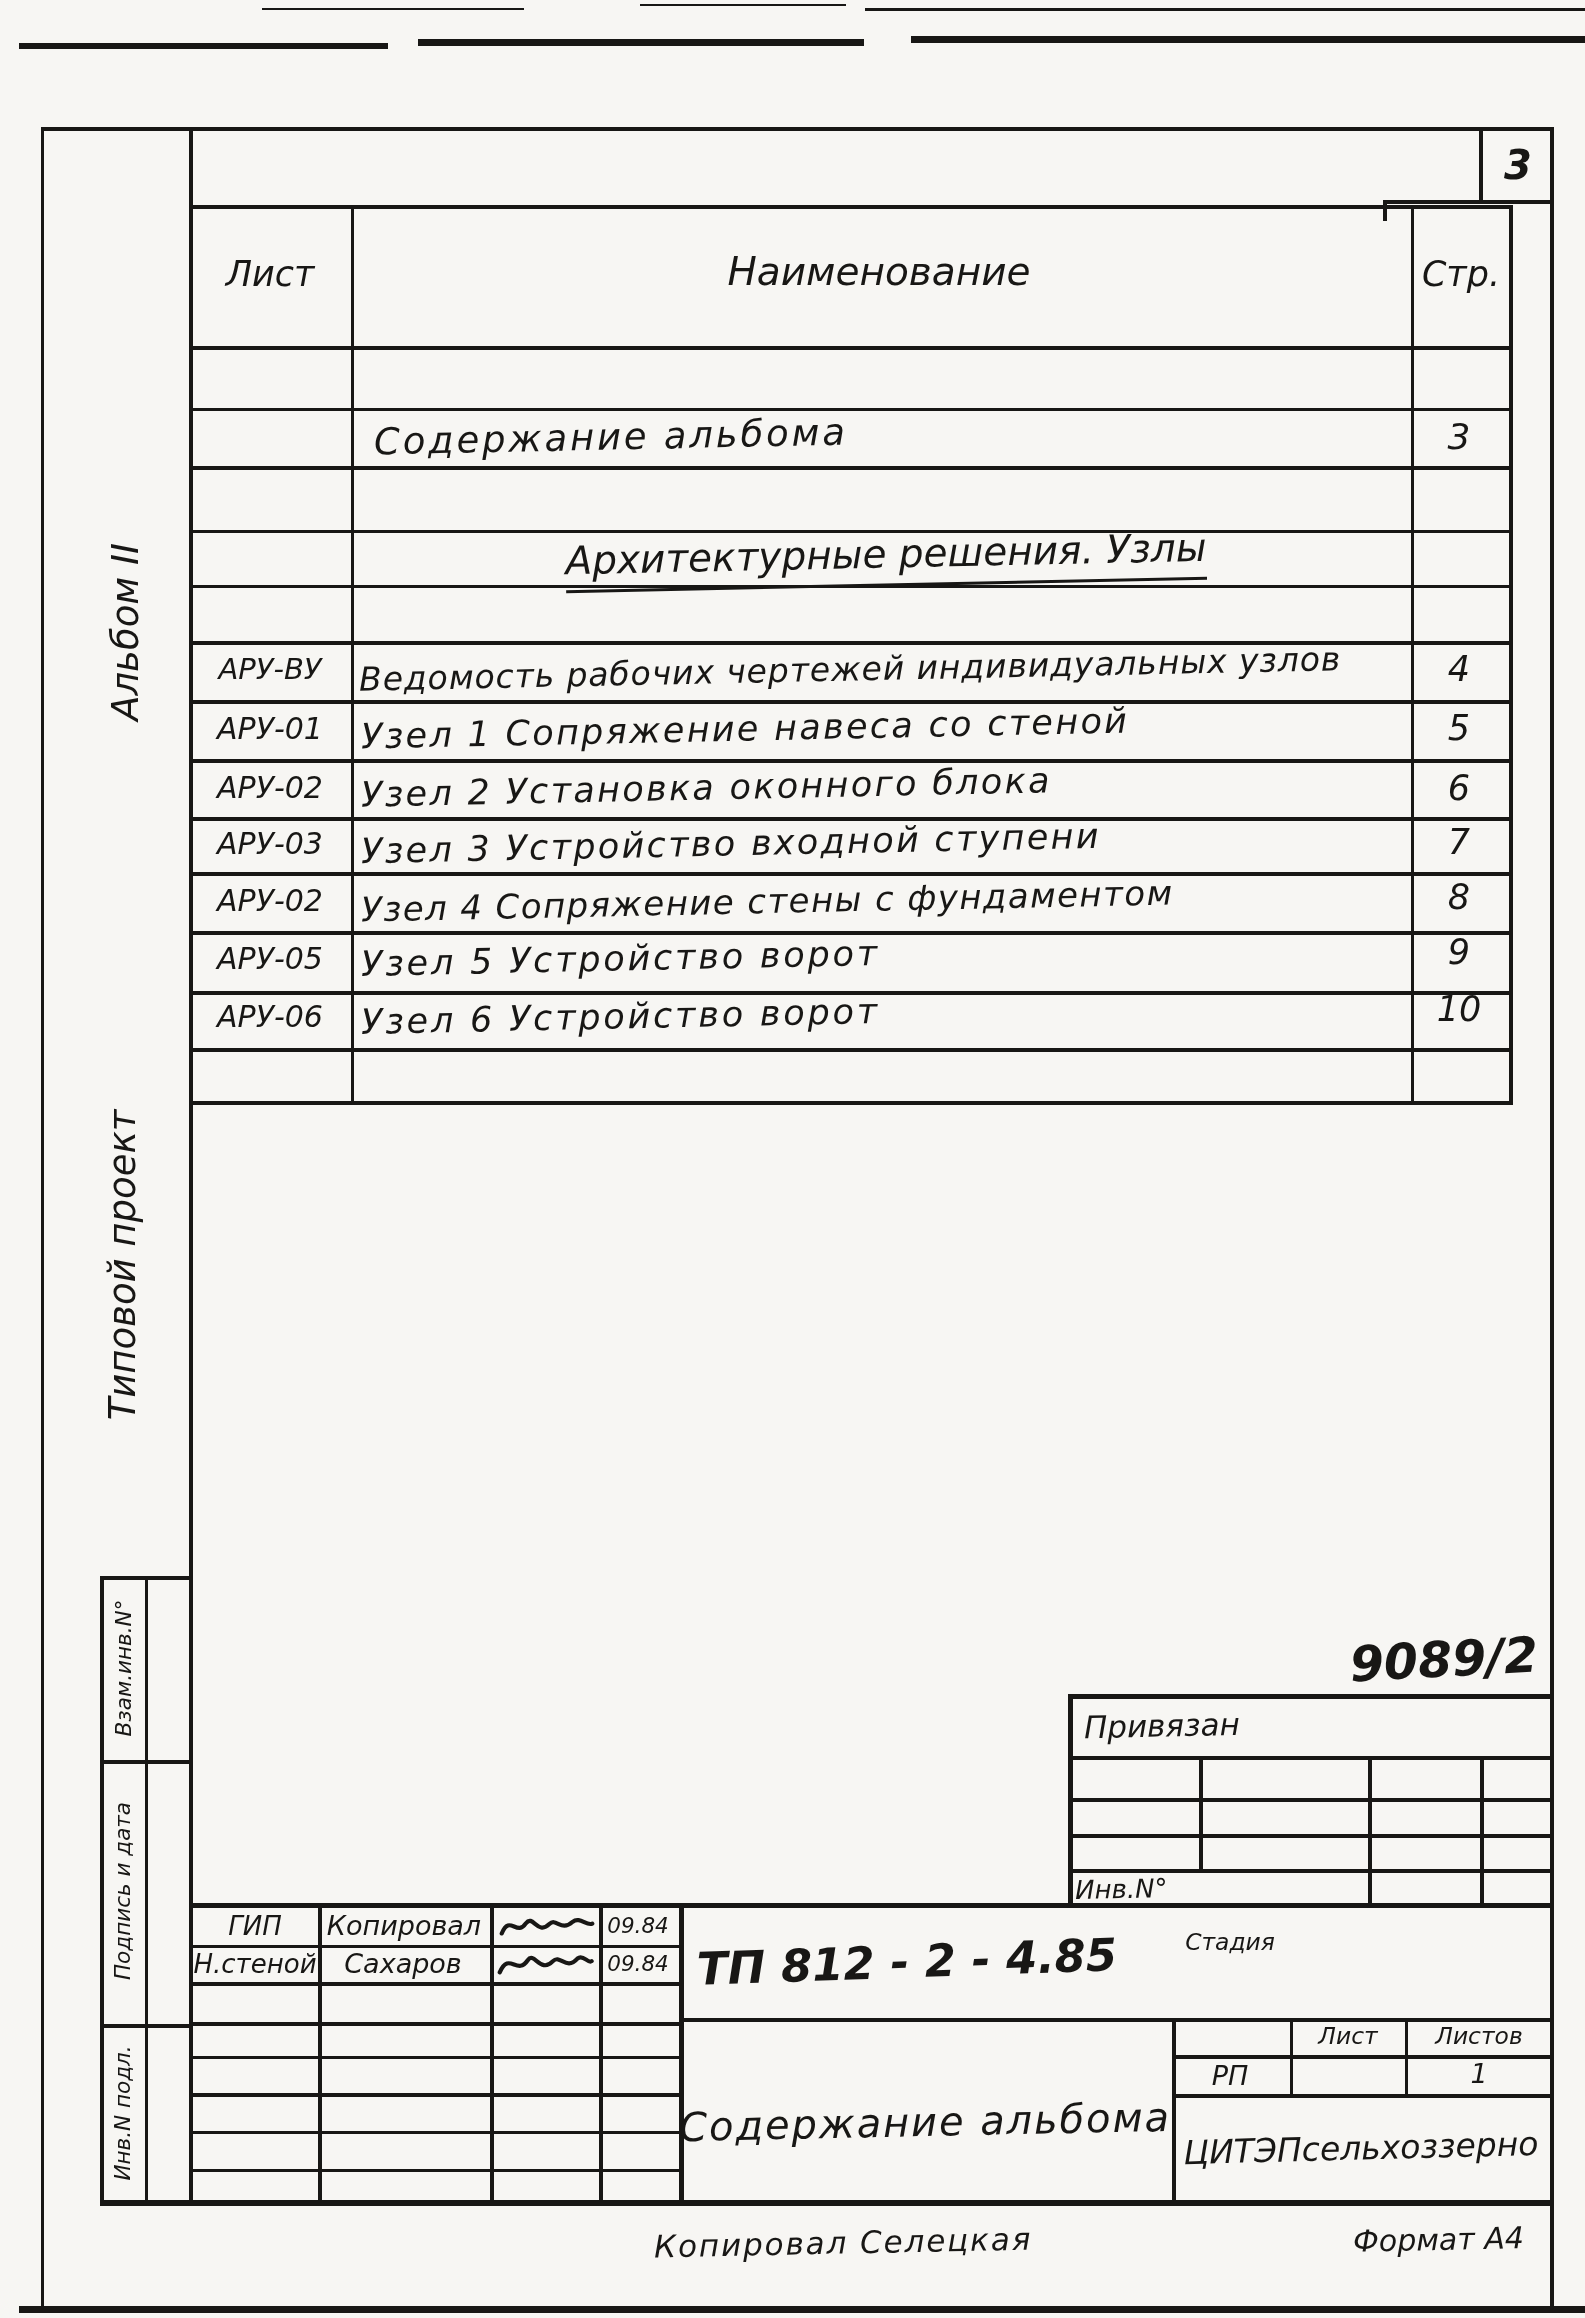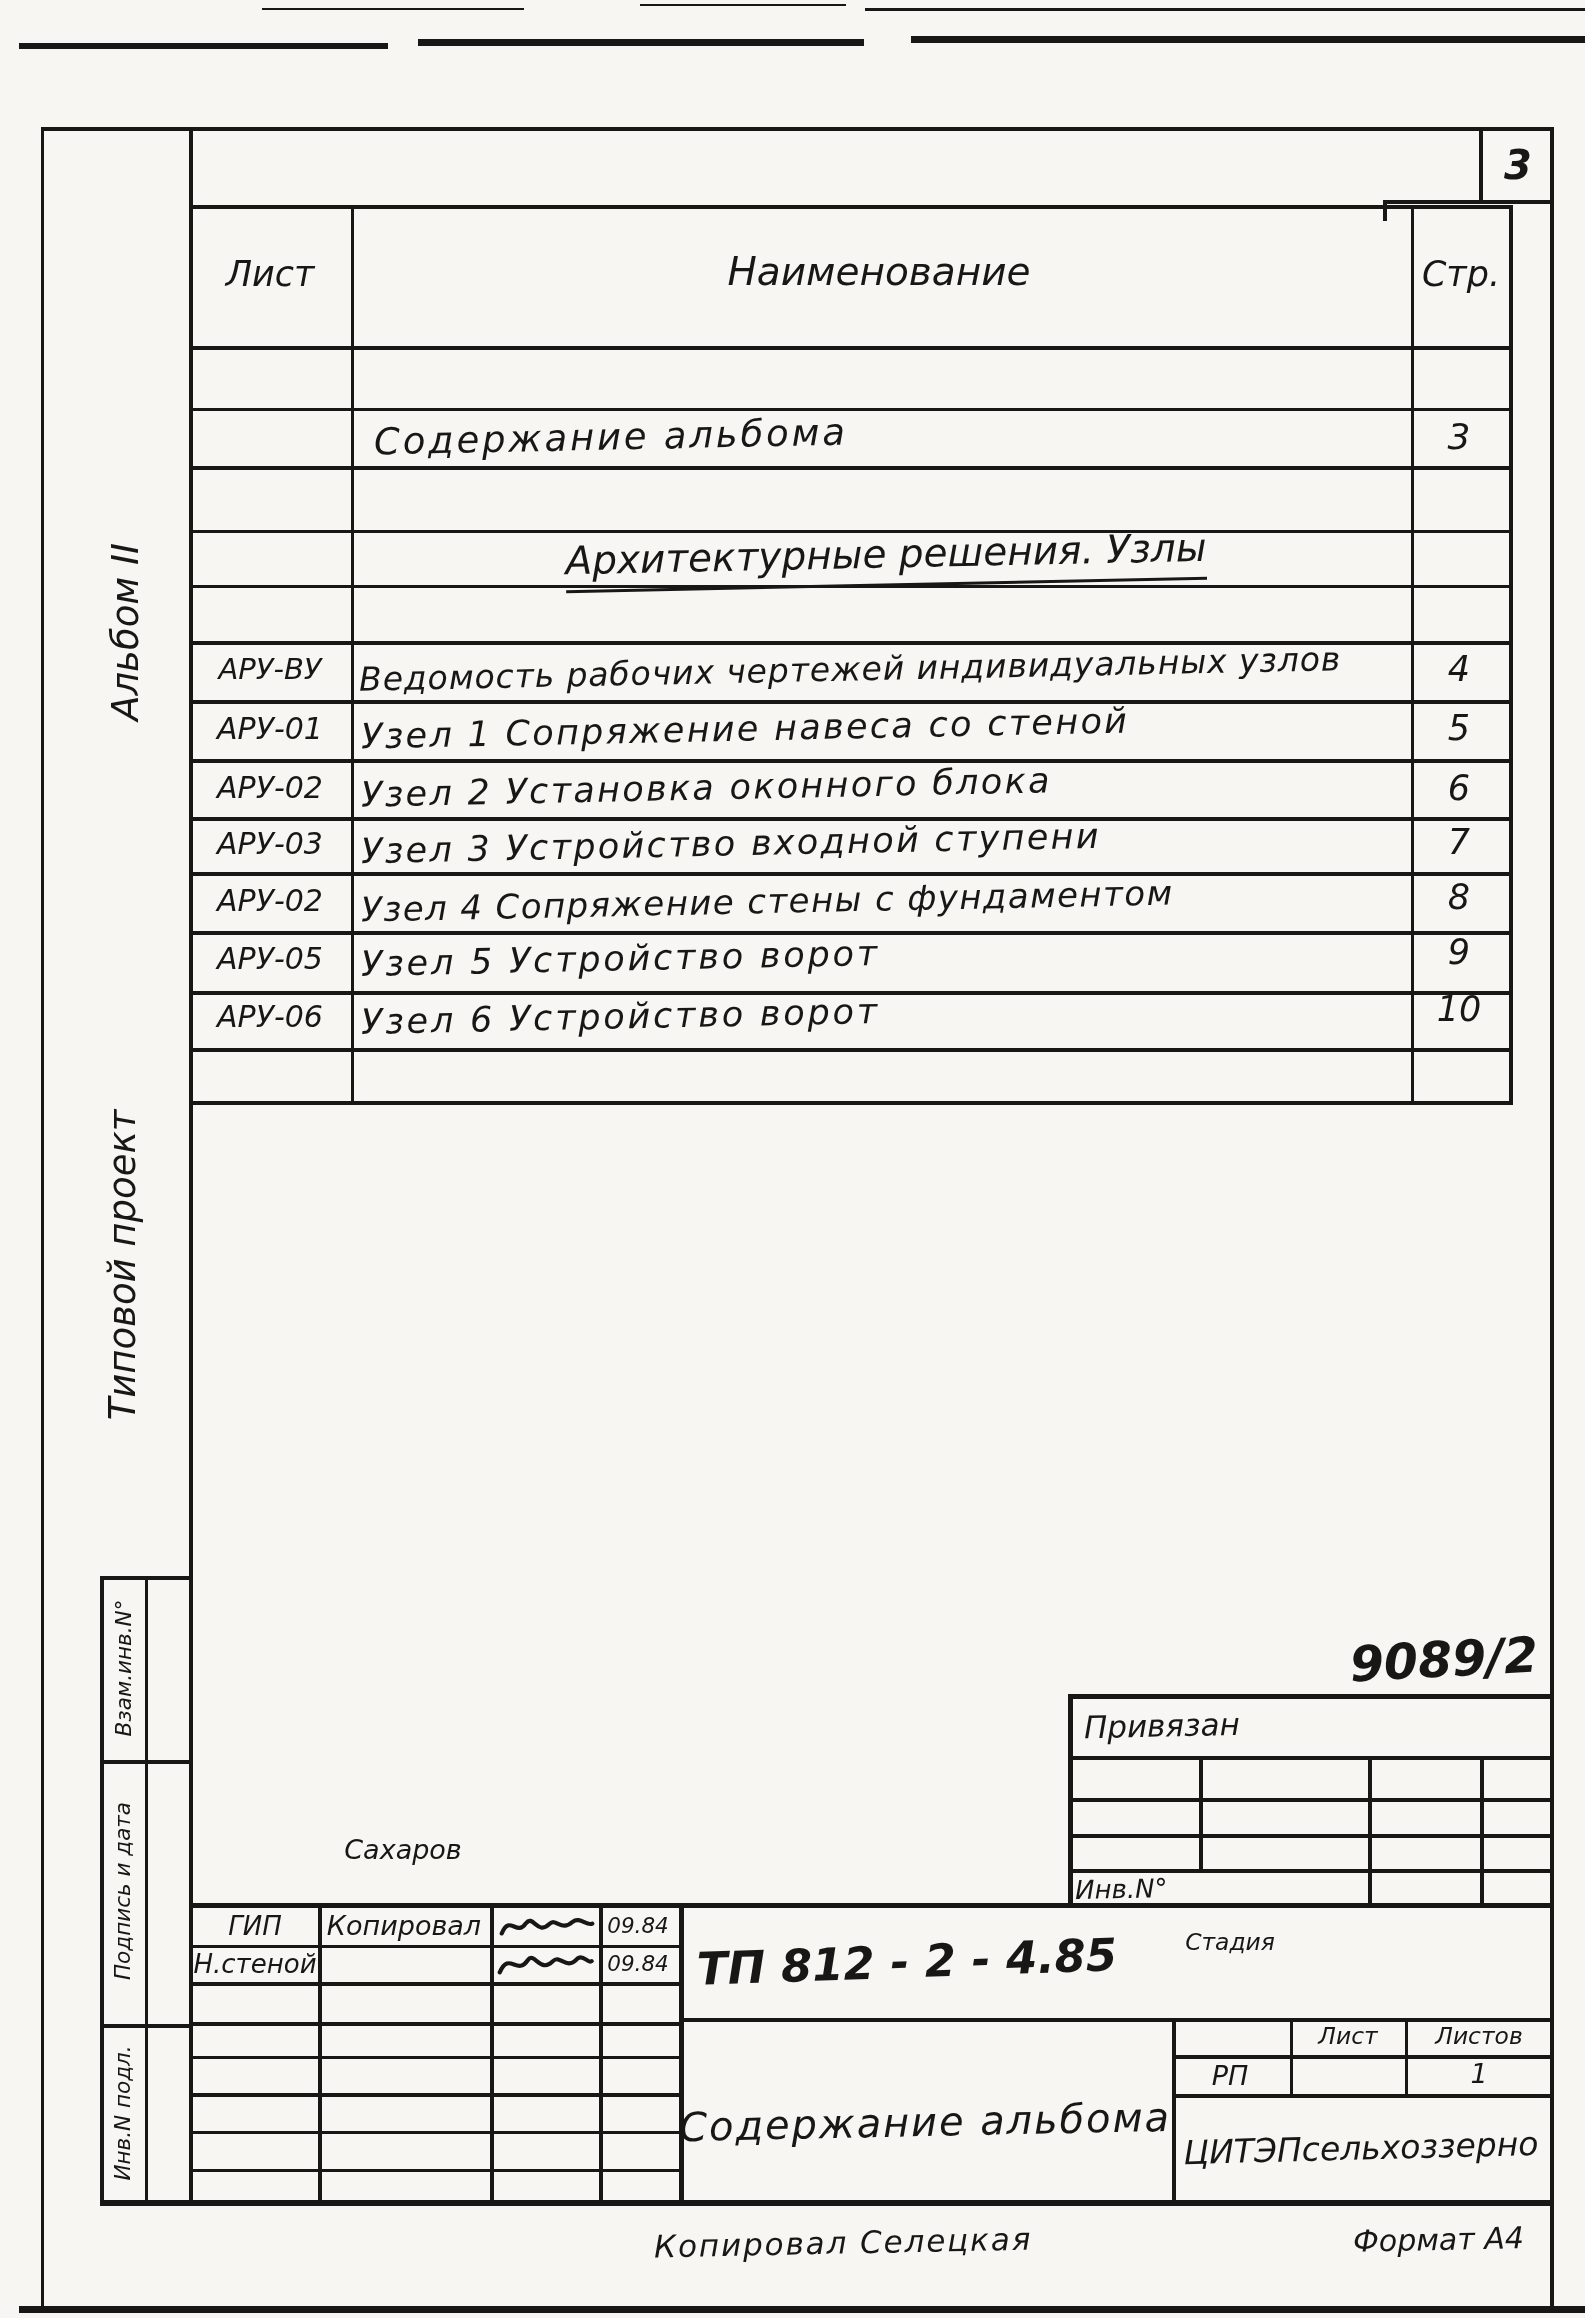--- a/index.html
+++ b/index.html
@@ -143,21 +143,21 @@
   <div class="hl" style="left:192px;top:2022px;width:487px;height:3.7px;"></div>
   <div class="hl" style="left:192px;top:2056px;width:487px;height:3.3px;"></div>
   <div class="hl" style="left:192px;top:2093px;width:487px;height:3.7px;"></div>
   <div class="hl" style="left:192px;top:2131px;width:487px;height:3.3px;"></div>
   <div class="hl" style="left:192px;top:2169px;width:487px;height:3.3px;"></div>
 
   <div class="txt tc" style="left:255px;top:1926px;font-size:26px;">ГИП</div>
   <div class="txt tc" style="left:404px;top:1925px;font-size:27px;">Копировал</div>
   <div class="txt tc" style="left:638px;top:1926px;font-size:21.5px;">09.84</div>
   <div class="txt tc" style="left:255px;top:1964px;font-size:26px;">Н.стеной</div>
-  <div class="txt tc" style="left:403px;top:1849px;font-size:27px;">Сахаров</div>
+  <div class="txt tc" style="left:403px;top:1963px;font-size:27px;">Сахаров</div>
   <div class="txt tc" style="left:638px;top:1964px;font-size:21.5px;">09.84</div>
 
   <svg style="left:498px;top:1910px;" width="98" height="31" viewBox="0 0 210 66">
     <path d="M8,50 C25,8 40,58 60,28 C75,8 85,55 110,30 C125,15 135,48 160,25 c15,-12 30,10 42,4" fill="none" stroke="#181715" stroke-width="9" stroke-linecap="round"></path>
   </svg>
   <svg style="left:496px;top:1948px;" width="98" height="31" viewBox="0 0 210 66">
     <path d="M8,52 C28,6 45,60 68,26 C82,6 95,56 122,28 C138,12 150,50 175,22 c12,-10 22,12 30,6" fill="none" stroke="#181715" stroke-width="9" stroke-linecap="round"></path>
   </svg>
 
   <div class="txt tc hw" style="left:907px;top:1962px;font-size:45px;transform:translate(-50%,-50%) rotate(-2deg);">ТП 812 - 2 - 4.85</div>

